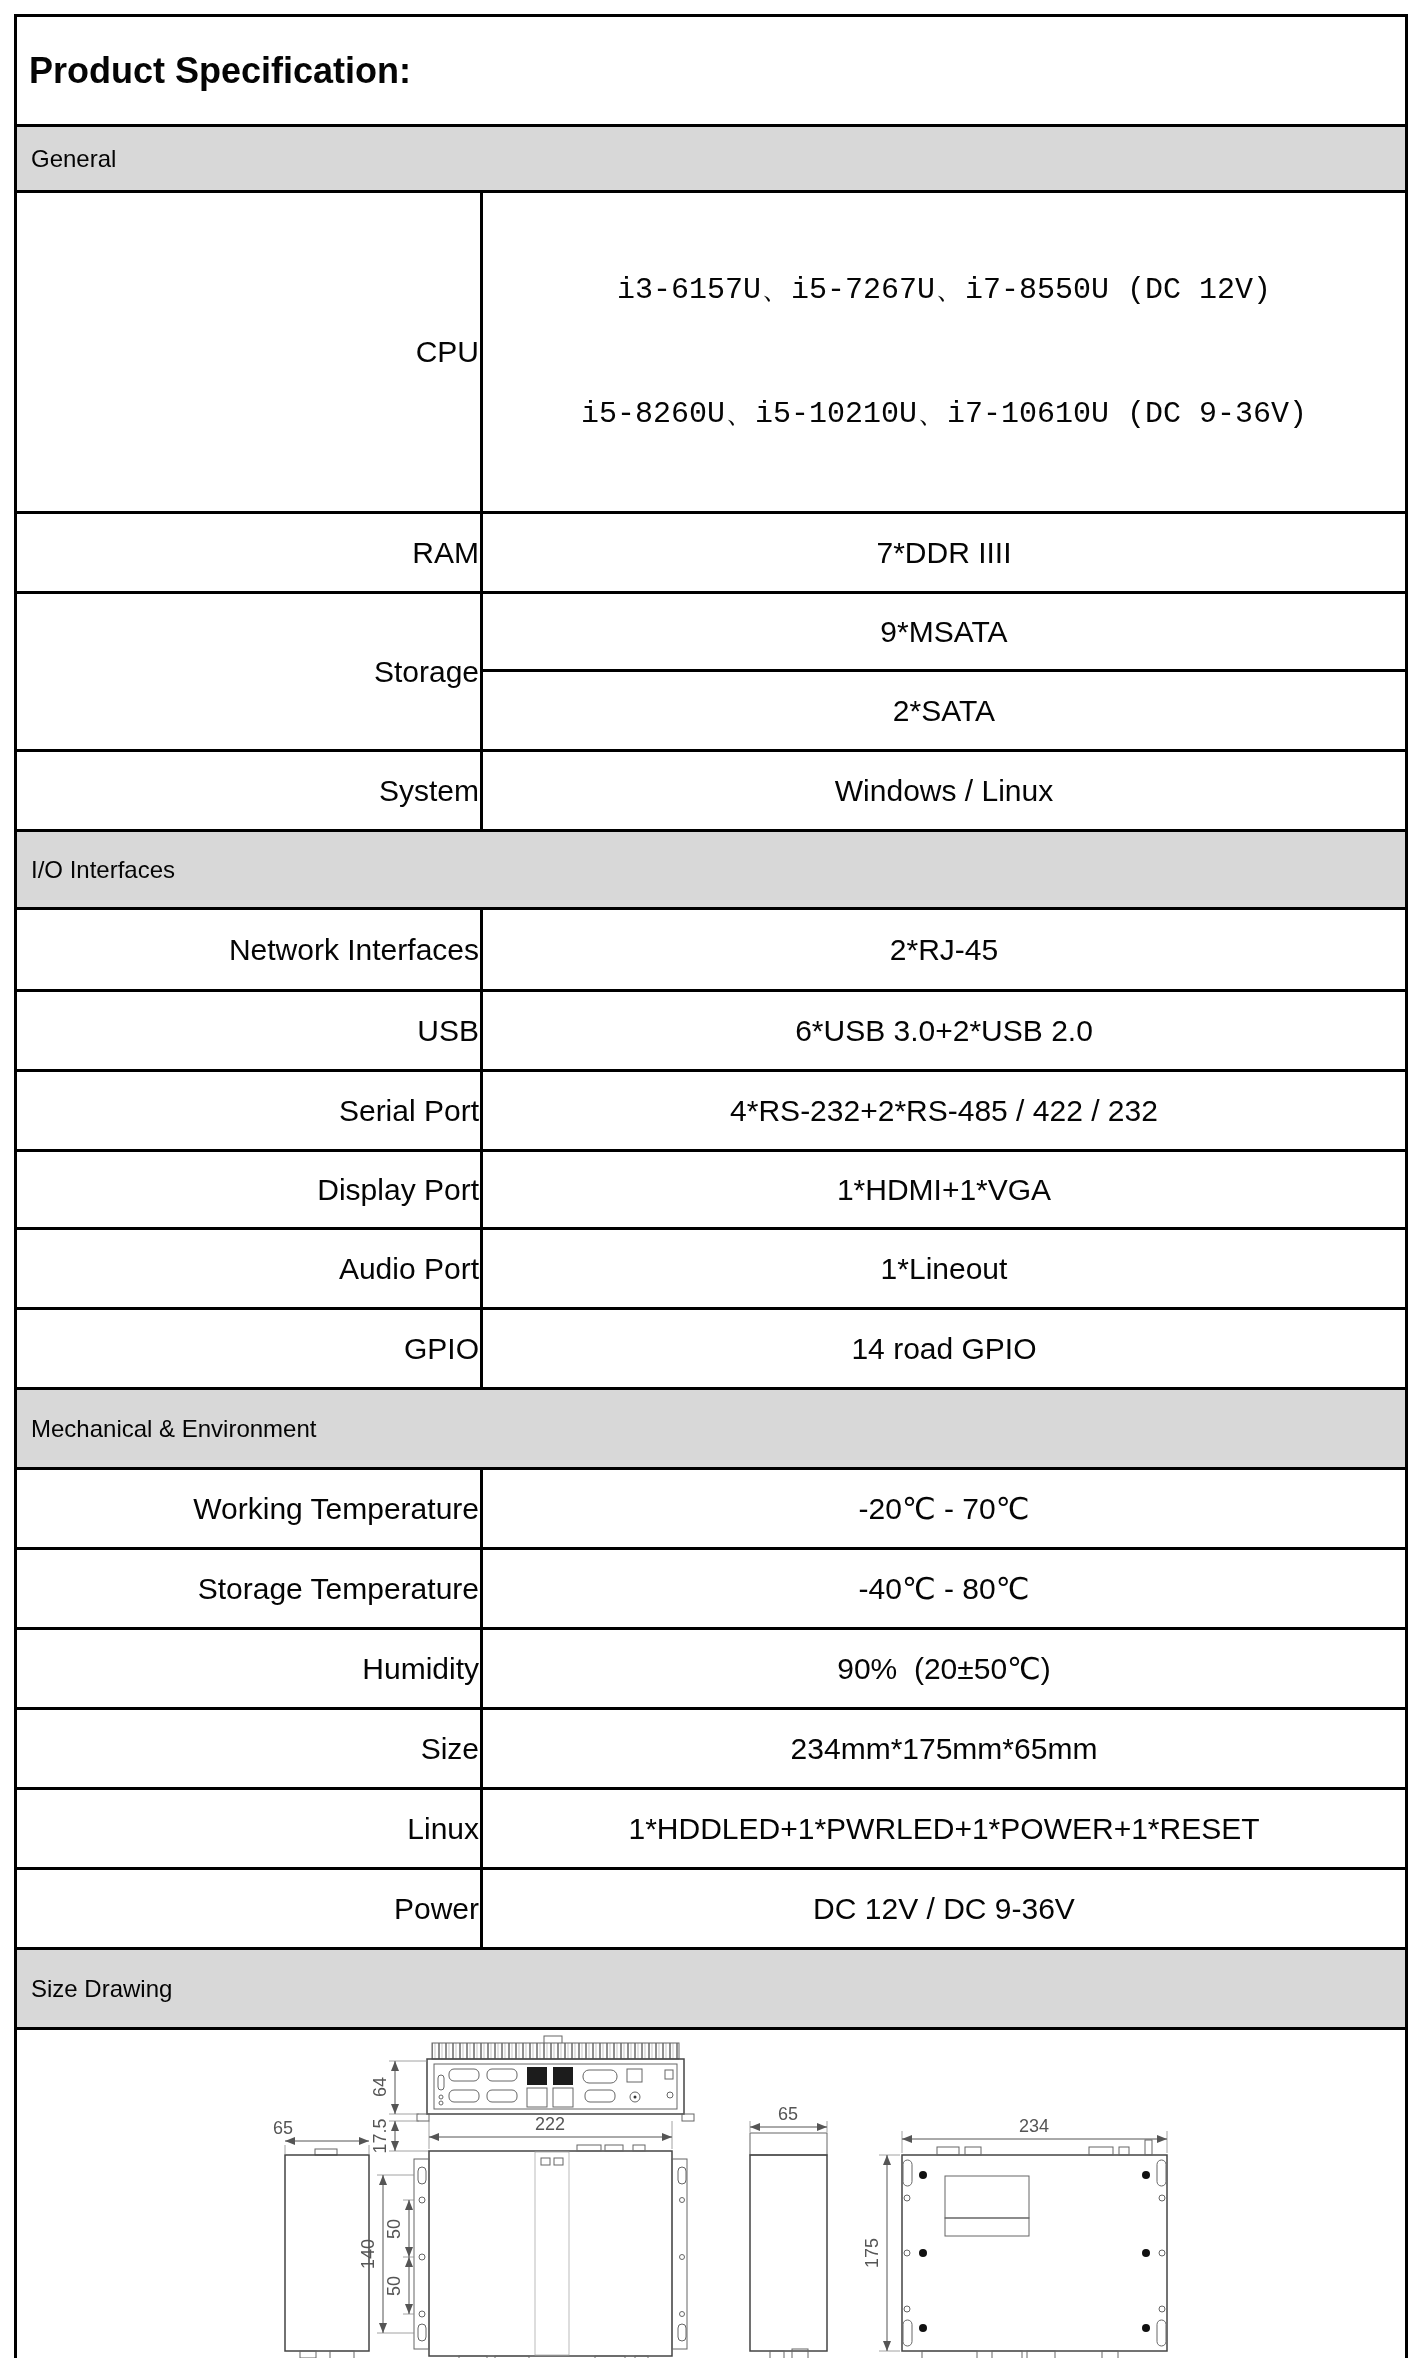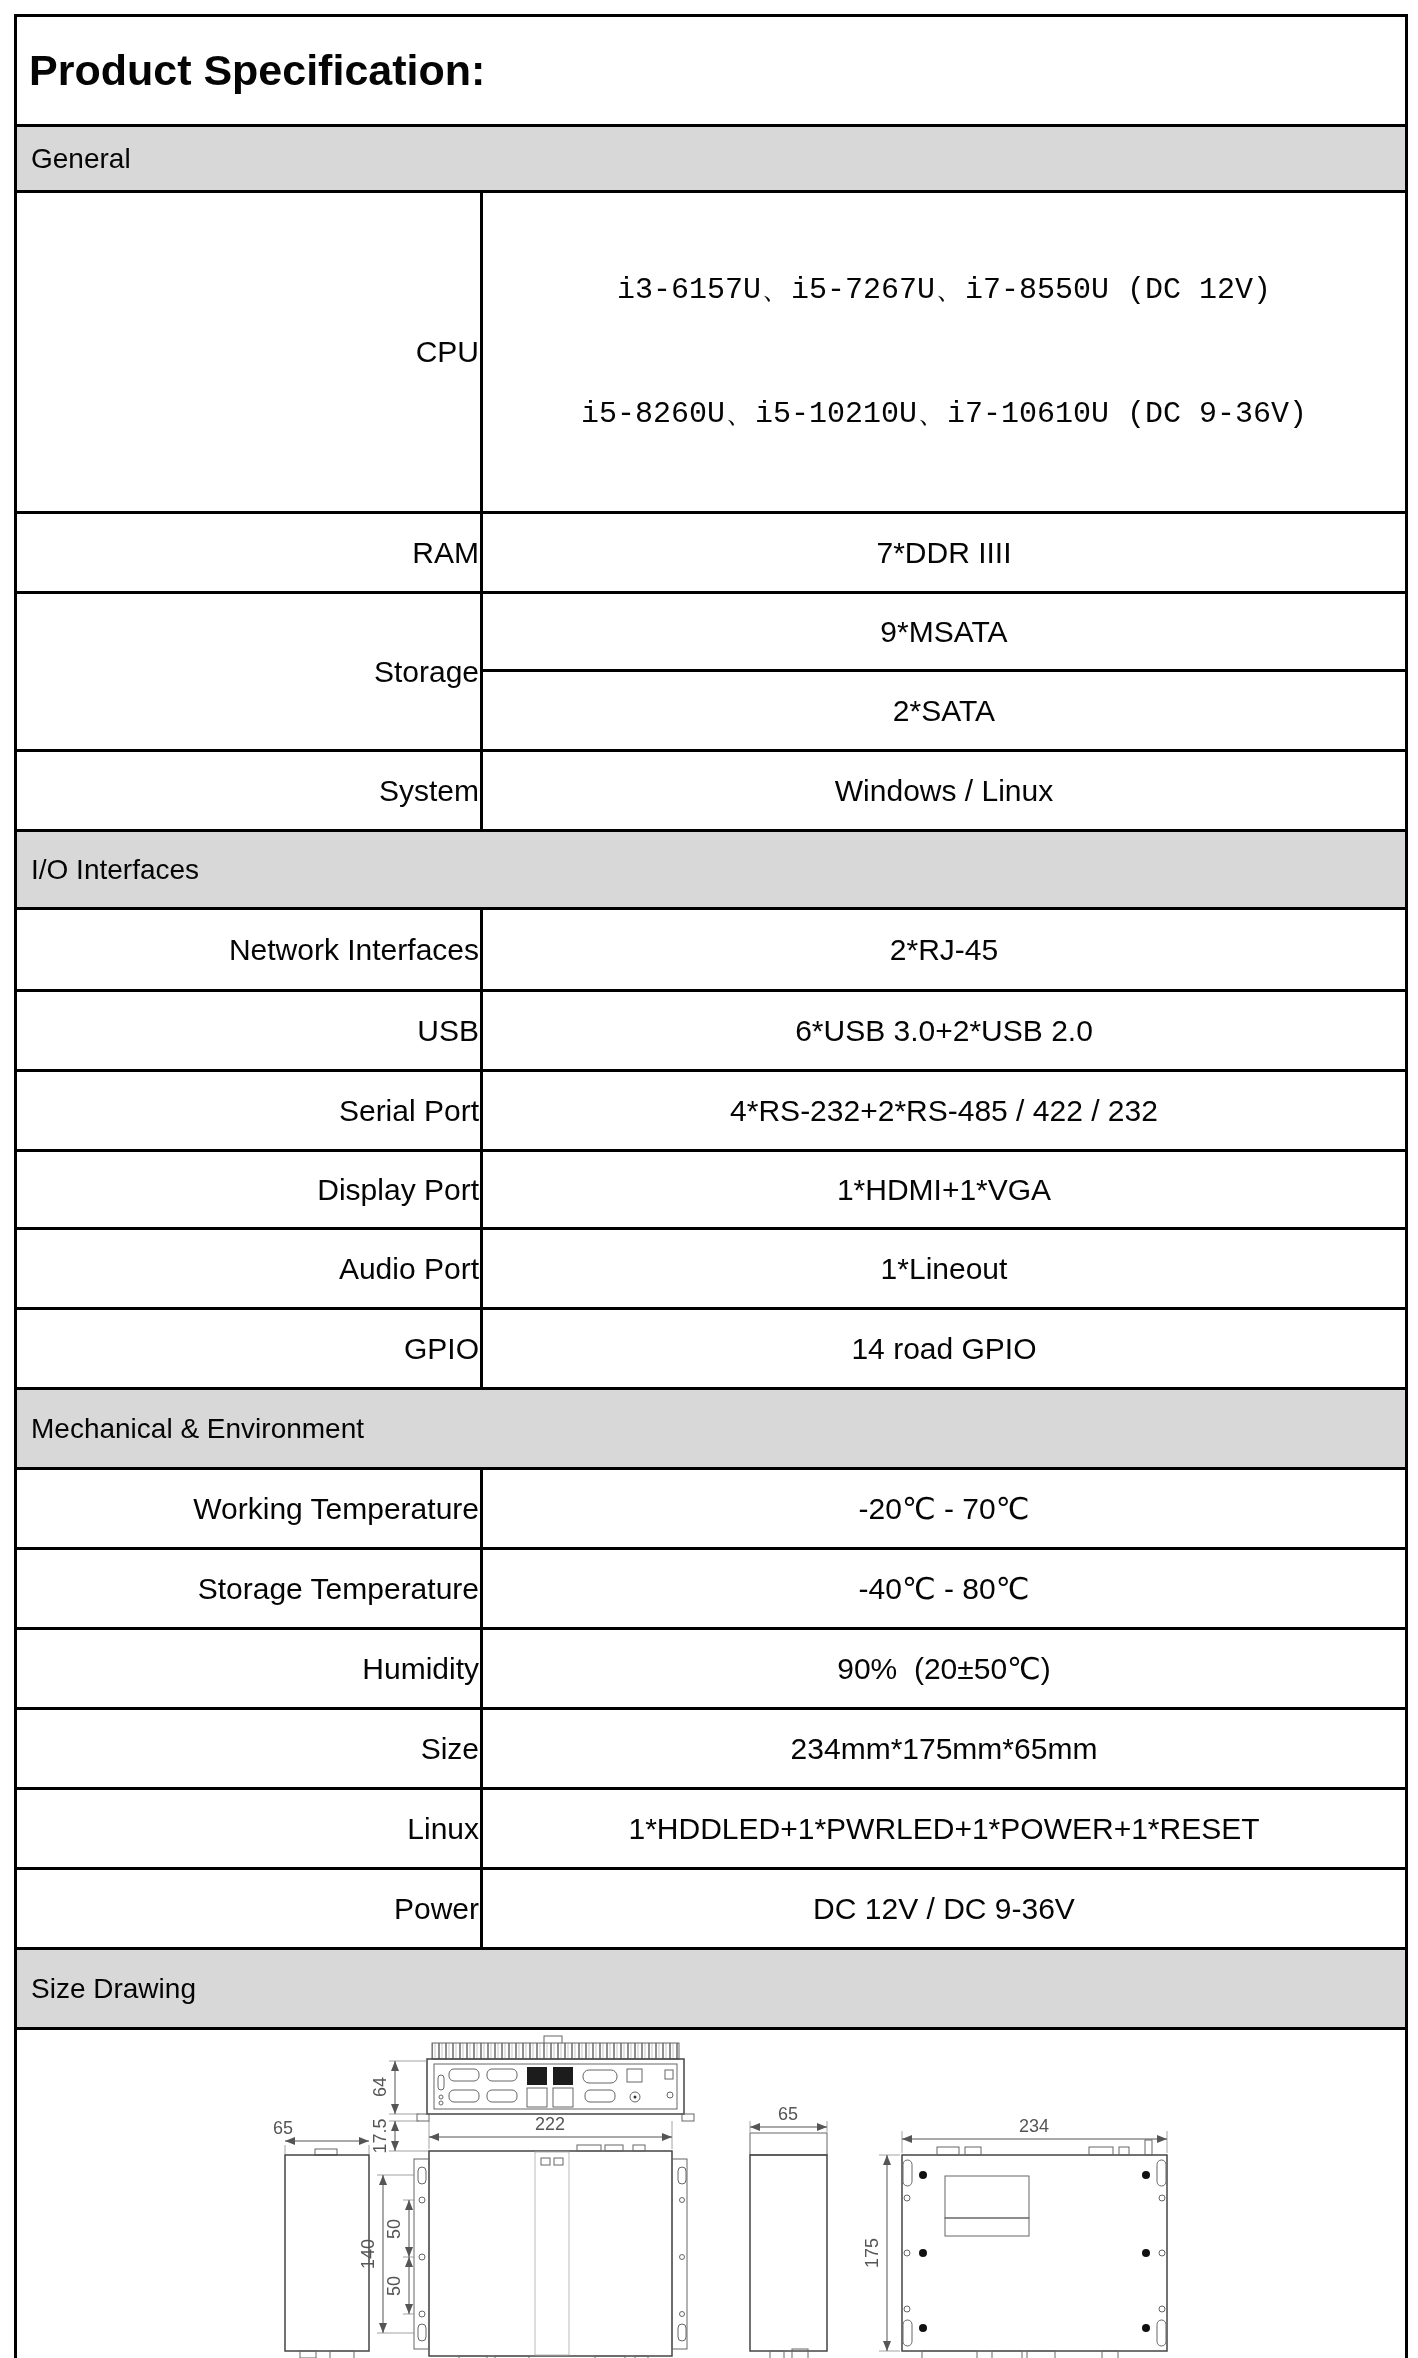--- a/index.html
+++ b/index.html
@@ -8,22 +8,22 @@
     font-family:"Liberation Sans","DejaVu Sans",sans-serif;color:#000;
   }
   table.spec{
     position:absolute;left:14px;top:14px;width:1394px;
     border-collapse:collapse;table-layout:fixed;background:#fff;
   }
   table.spec td{
     border:3px solid #000;font-size:30px;color:#050505;
     vertical-align:middle;overflow:hidden;
   }
-  tr.title-row td{font-size:43px;font-weight:bold;text-align:left;padding-left:12px;}
-  tr.sec td{background:#d8d8d8;text-align:left;padding-left:14px;font-size:28px;}
+  tr.title-row td{font-size:36px;font-weight:bold;text-align:left;padding-left:12px;}
+  tr.sec td{background:#d8d8d8;text-align:left;padding-left:14px;font-size:24px;}
   td.lbl{text-align:right;}
   td.val{text-align:center;white-space:pre-wrap;}
   td.val .line{line-height:56px;font-family:Liberation Mono, monospace;}
   td.draw{padding:0;vertical-align:top;}
   svg.drawing{display:block;margin:0 auto;}
   svg .o{fill:none;stroke:#444;stroke-width:1.5;}
   svg .t{fill:none;stroke:#666;stroke-width:1;}
   svg .x{fill:none;stroke:#8a8a8a;stroke-width:0.8;}
   svg .d{fill:none;stroke:#555;stroke-width:1;}
   svg .dk{fill:#1c1c1c;stroke:none;}

